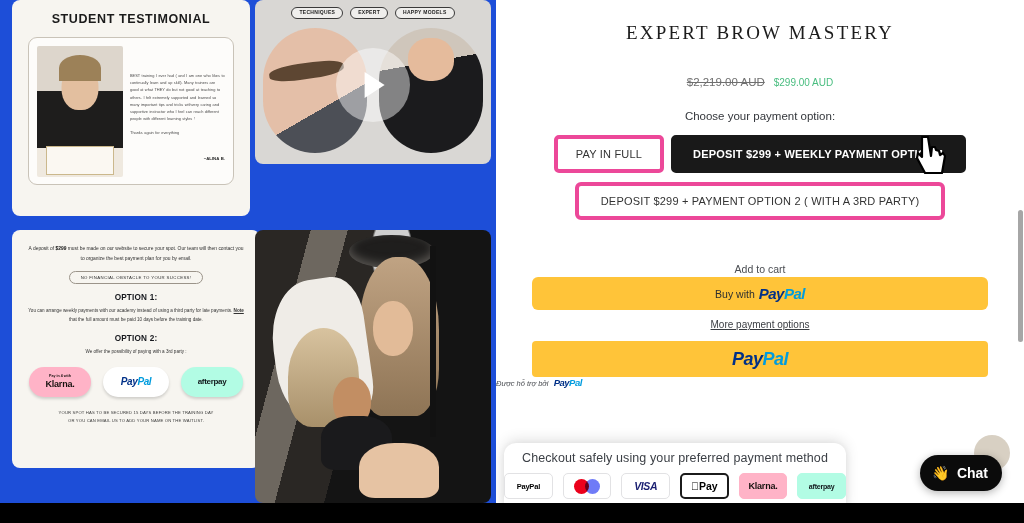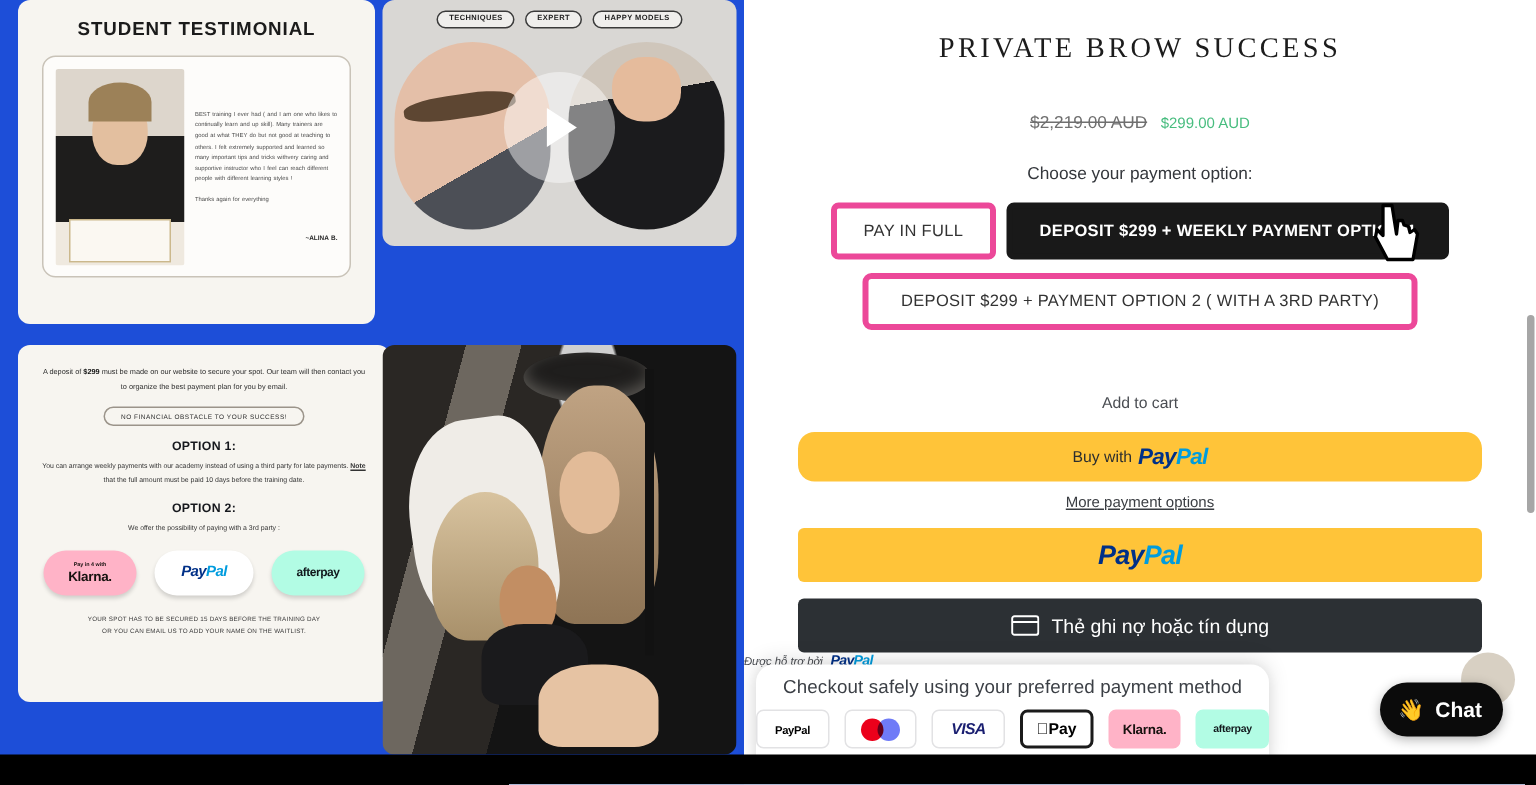--- a/index.html
+++ b/index.html
@@ -253,22 +253,22 @@
     white-space: nowrap;
     cursor: pointer;
   }
   .opt-btn.selected { background: #191919; border-color: #191919; color: #fff; font-weight: 600; }
   .opt-row2 { display: flex; justify-content: center; margin-top: 9px; }
   .opt-btn.wide { padding: 9px 22px; border-radius: 6px; }
   .add-cart {
     text-align: center; font-size: 10.5px; color: #4a4d52; margin-top: 43px; cursor: pointer;
   }
   .paypal-btn {
-    margin: 13px 36px 0;
-    height: 33px; border-radius: 11px;
+    margin: 2px 36px 0;
+    height: 33px; border-radius: 6px;
     background: #ffc439;
     display: flex; align-items: center; justify-content: center;
     cursor: pointer;
   }
   .pp-buywith { font-size: 10.5px; color: #2c2e2f; margin-right: 4px; }
   .pp-logo { font-size: 15px; font-weight: 700; letter-spacing: -.5px; font-style: italic; }
   .pp-logo i { color: #003087; font-style: italic; }
   .pp-logo s { color: #009cde; font-style: italic; text-decoration: none; }
   .more-options {
     text-align: center; margin-top: 9px;
@@ -421,21 +421,21 @@
     <div class="tp-white"></div>
     <div class="tp-hair2"></div>
     <div class="tp-face1"></div>
     <div class="tp-face2"></div>
     <div class="tp-glove"></div>
     <div class="tp-client"></div>
     <div class="tp-pole"></div>
   </div>
 
   <div class="product">
-    <div class="product-title">PRIVATE BROW SUCCESS</div>
+    <div class="product-title">EXPERT BROW MASTERY</div>
 
     <div class="price-row">
       <span class="price-old">$2,219.00 AUD</span>
       <span class="price-new">$299.00 AUD</span>
     </div>
 
     <div class="choose-label">Choose your payment option:</div>
 
     <div class="opt-row">
       <button class="opt-btn">PAY IN FULL</button>
@@ -451,27 +451,20 @@
       <span class="pp-buywith">Buy with</span>
       <span class="pp-logo"><i>Pay</i><s>Pal</s></span>
     </div>
 
     <div class="more-options">More payment options</div>
 
     <div class="paypal-btn2">
       <span class="pp-logo"><i>Pay</i><s>Pal</s></span>
     </div>
 
-    <div class="card-btn">
-      <svg width="19" height="14" viewBox="0 0 19 14">
-        <rect x="0.8" y="0.8" width="17.4" height="12.4" rx="1.6" fill="none" stroke="#ffffff" stroke-width="1.3"></rect>
-        <line x1="0.8" y1="4.6" x2="18.2" y2="4.6" stroke="#ffffff" stroke-width="1.3"></line>
-      </svg>
-      <span class="label">Thẻ ghi nợ hoặc tín dụng</span>
-    </div>
 
     <div class="powered">
       <span>Được hỗ trợ bởi</span>
       <span class="pp-logo"><i>Pay</i><s>Pal</s></span>
     </div>
   </div>
 
   <div class="checkout-card">
     <div class="checkout-title">Checkout safely using your preferred payment method</div>
     <div class="pm-row">

